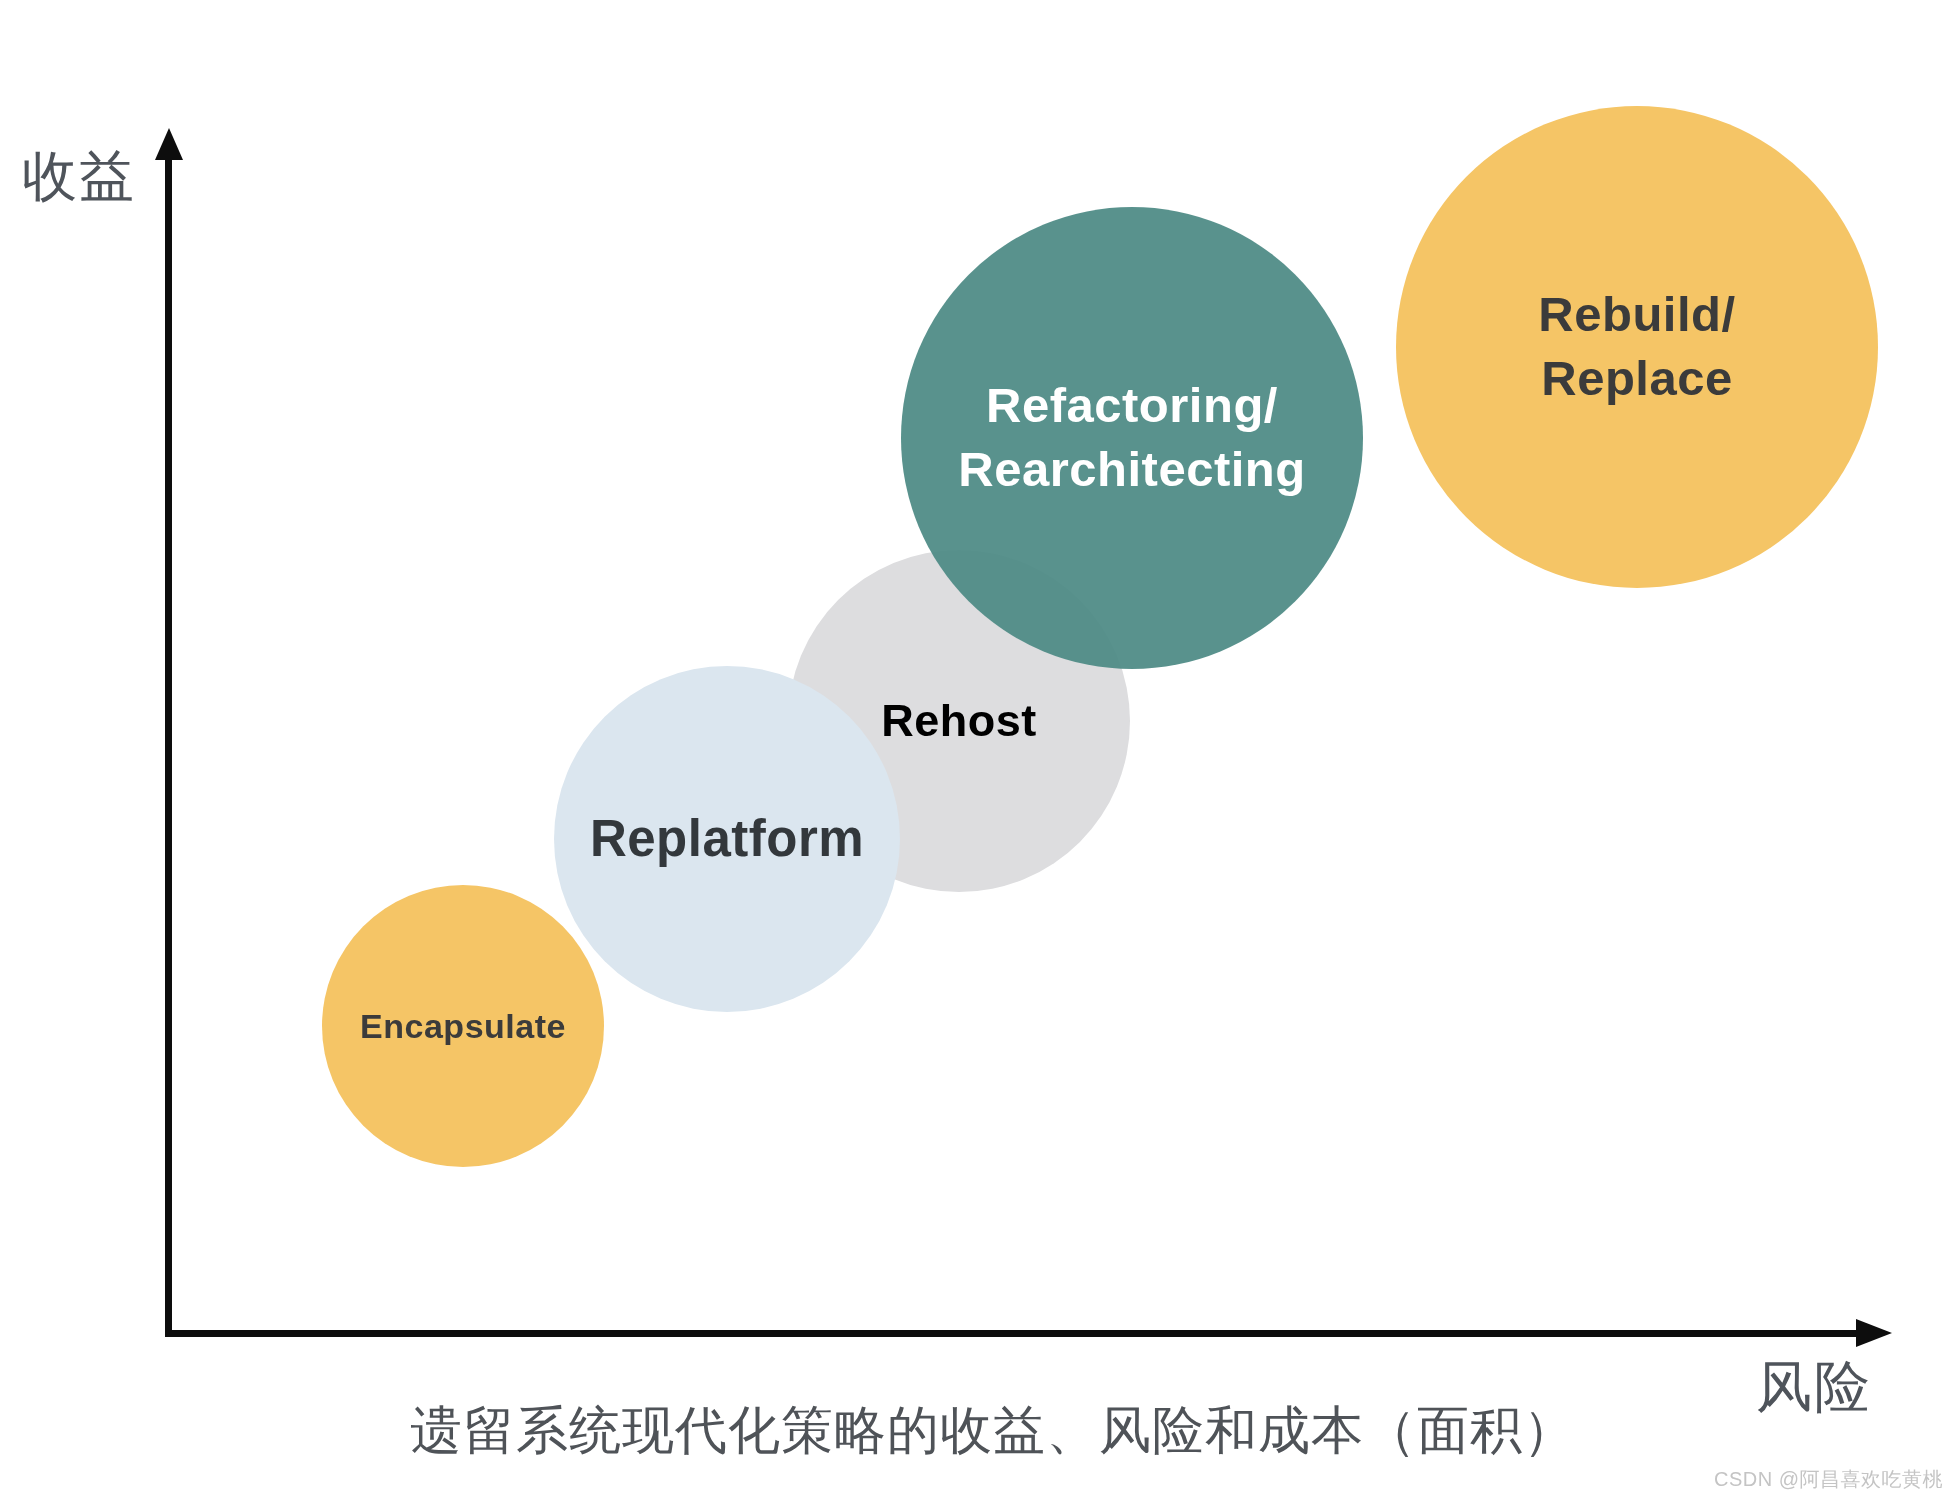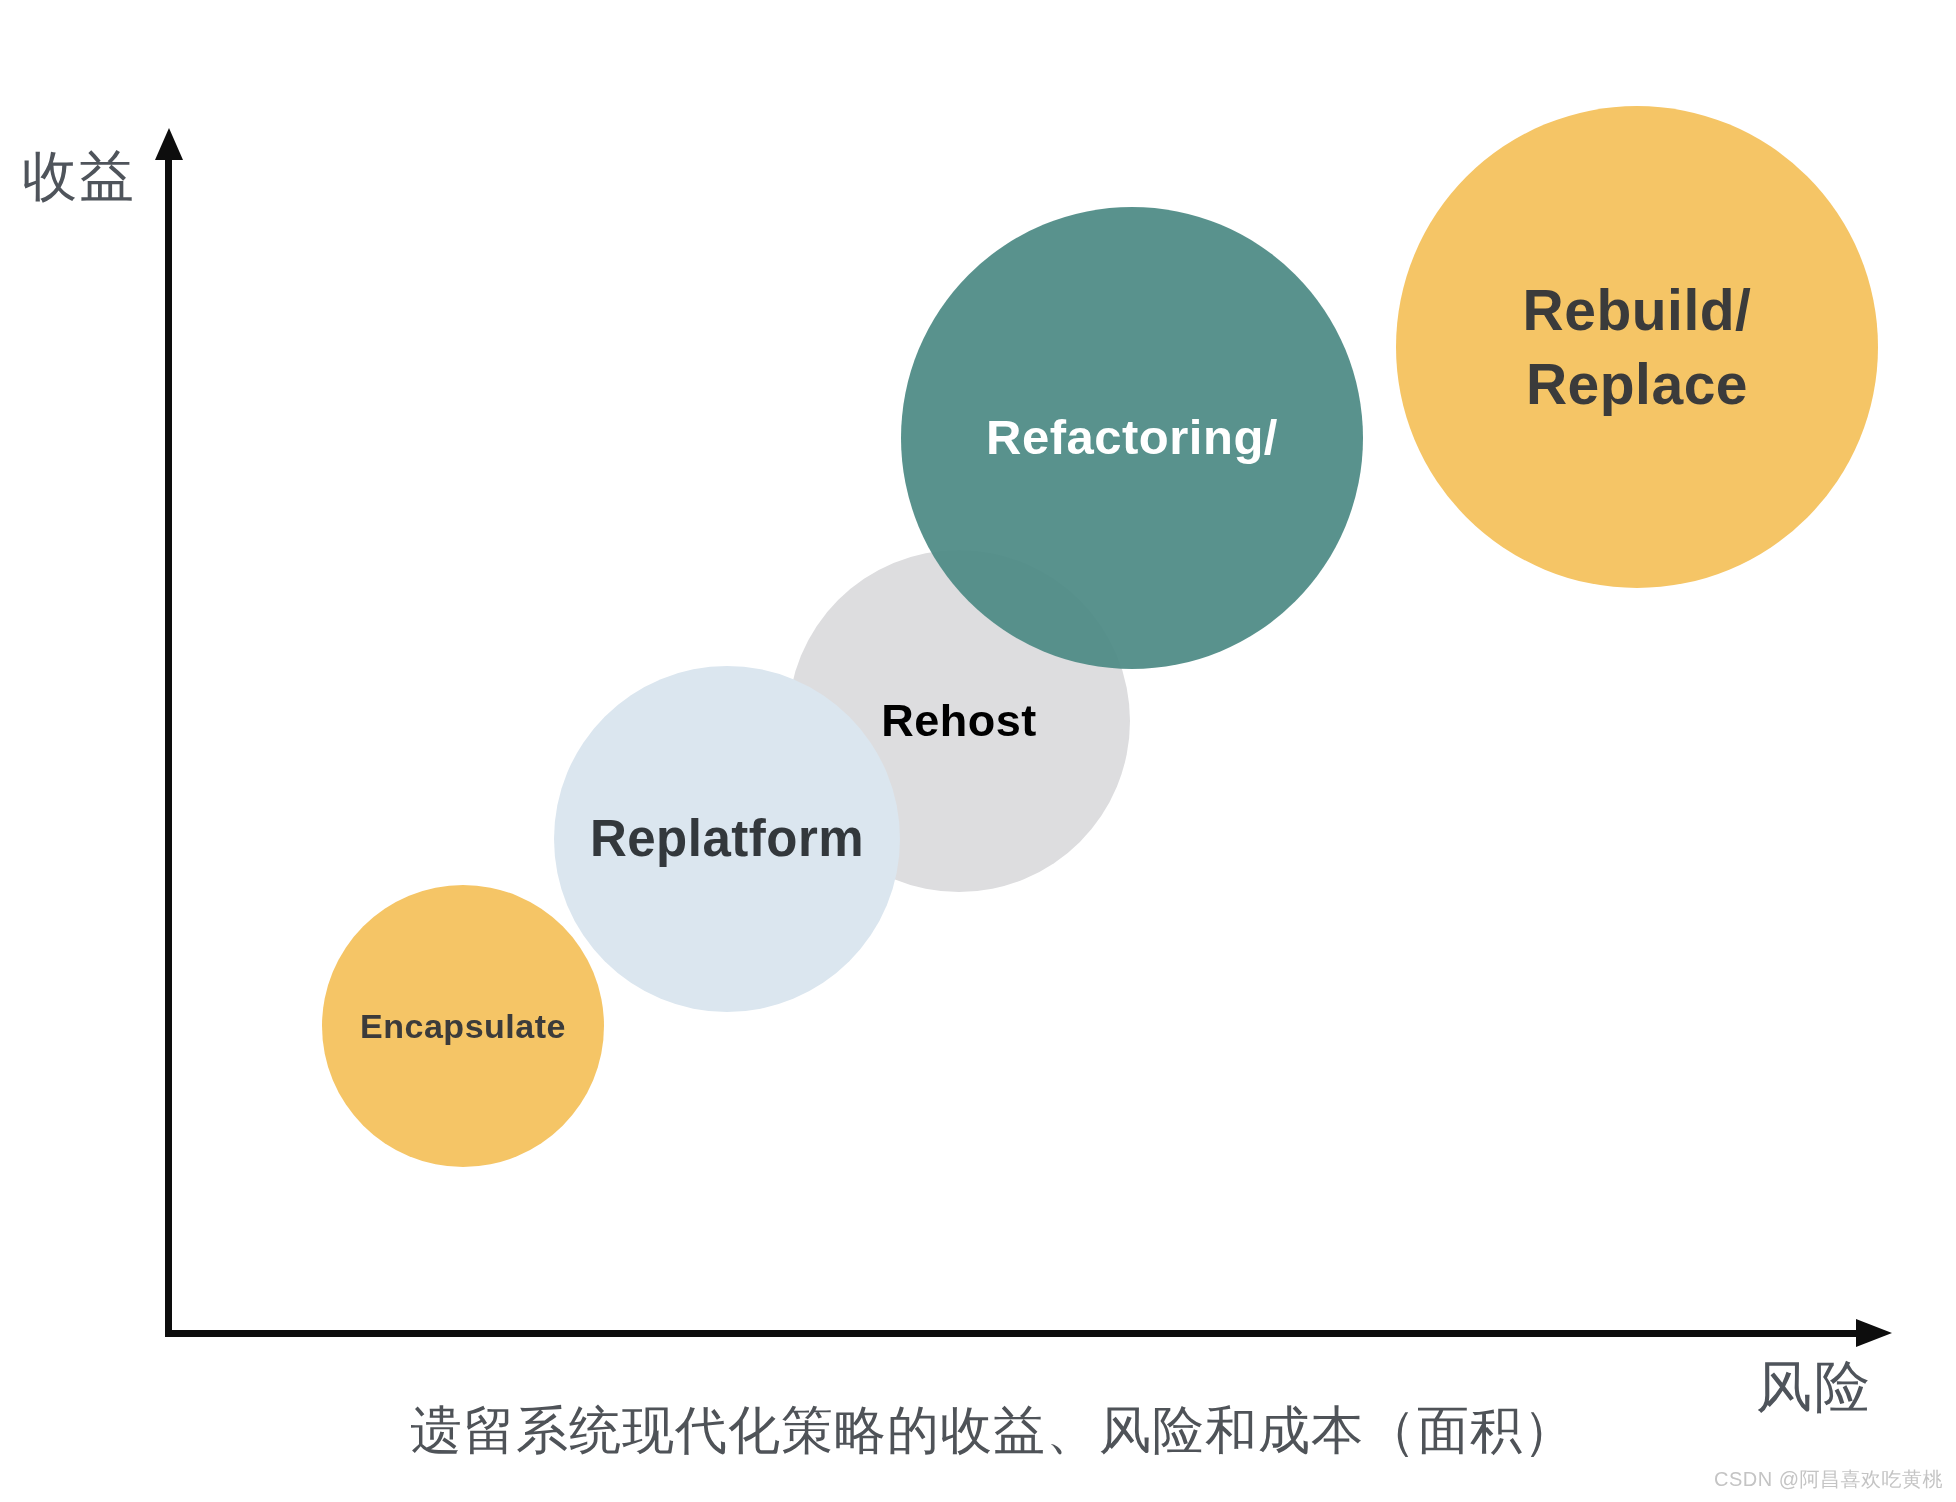--- a/index.html
+++ b/index.html
@@ -85,21 +85,22 @@
         <div class="bubble-label">Encapsulate</div>
       </div>
       <div class="bubble" style="left: 554px; top: 666px; width: 346px; height: 346px; background: rgb(219, 230, 239); color: rgb(51, 56, 60); font-size: 51px; z-index: 3;">
         <div class="bubble-label">Replatform</div>
       </div>
       <div class="bubble" style="left: 788px; top: 550px; width: 342px; height: 342px; background: rgb(221, 221, 223); color: #000000; font-size: 45px; z-index: 1;">
         <div class="bubble-label">Rehost</div>
       </div>
       <div class="bubble" style="left: 901px; top: 207px; width: 462px; height: 462px; background: rgba(79, 139, 134, 0.94); color: rgb(255, 255, 255); font-size: 49px; z-index: 4;">
         <div class="bubble-label">Refactoring/</div>
+        <div class="bubble-label">Rearchitecting</div>
       </div>
-      <div class="bubble" style="left: 1396px; top: 106px; width: 482px; height: 482px; background: rgb(245, 197, 102); color: rgb(59, 59, 59); font-size: 57px; z-index: 5;">
+      <div class="bubble" style="left: 1396px; top: 106px; width: 482px; height: 482px; background: rgb(245, 197, 102); color: rgb(59, 59, 59); font-size: 49px; z-index: 5;">
         <div class="bubble-label">Rebuild/</div>
         <div class="bubble-label">Replace</div>
       </div>
     </div>
   <div id="caption">遗留系统现代化策略的收益、风险和成本（面积）</div>
   <div id="watermark">CSDN @阿昌喜欢吃黄桃</div>
 </div>
 
 </body></html>

